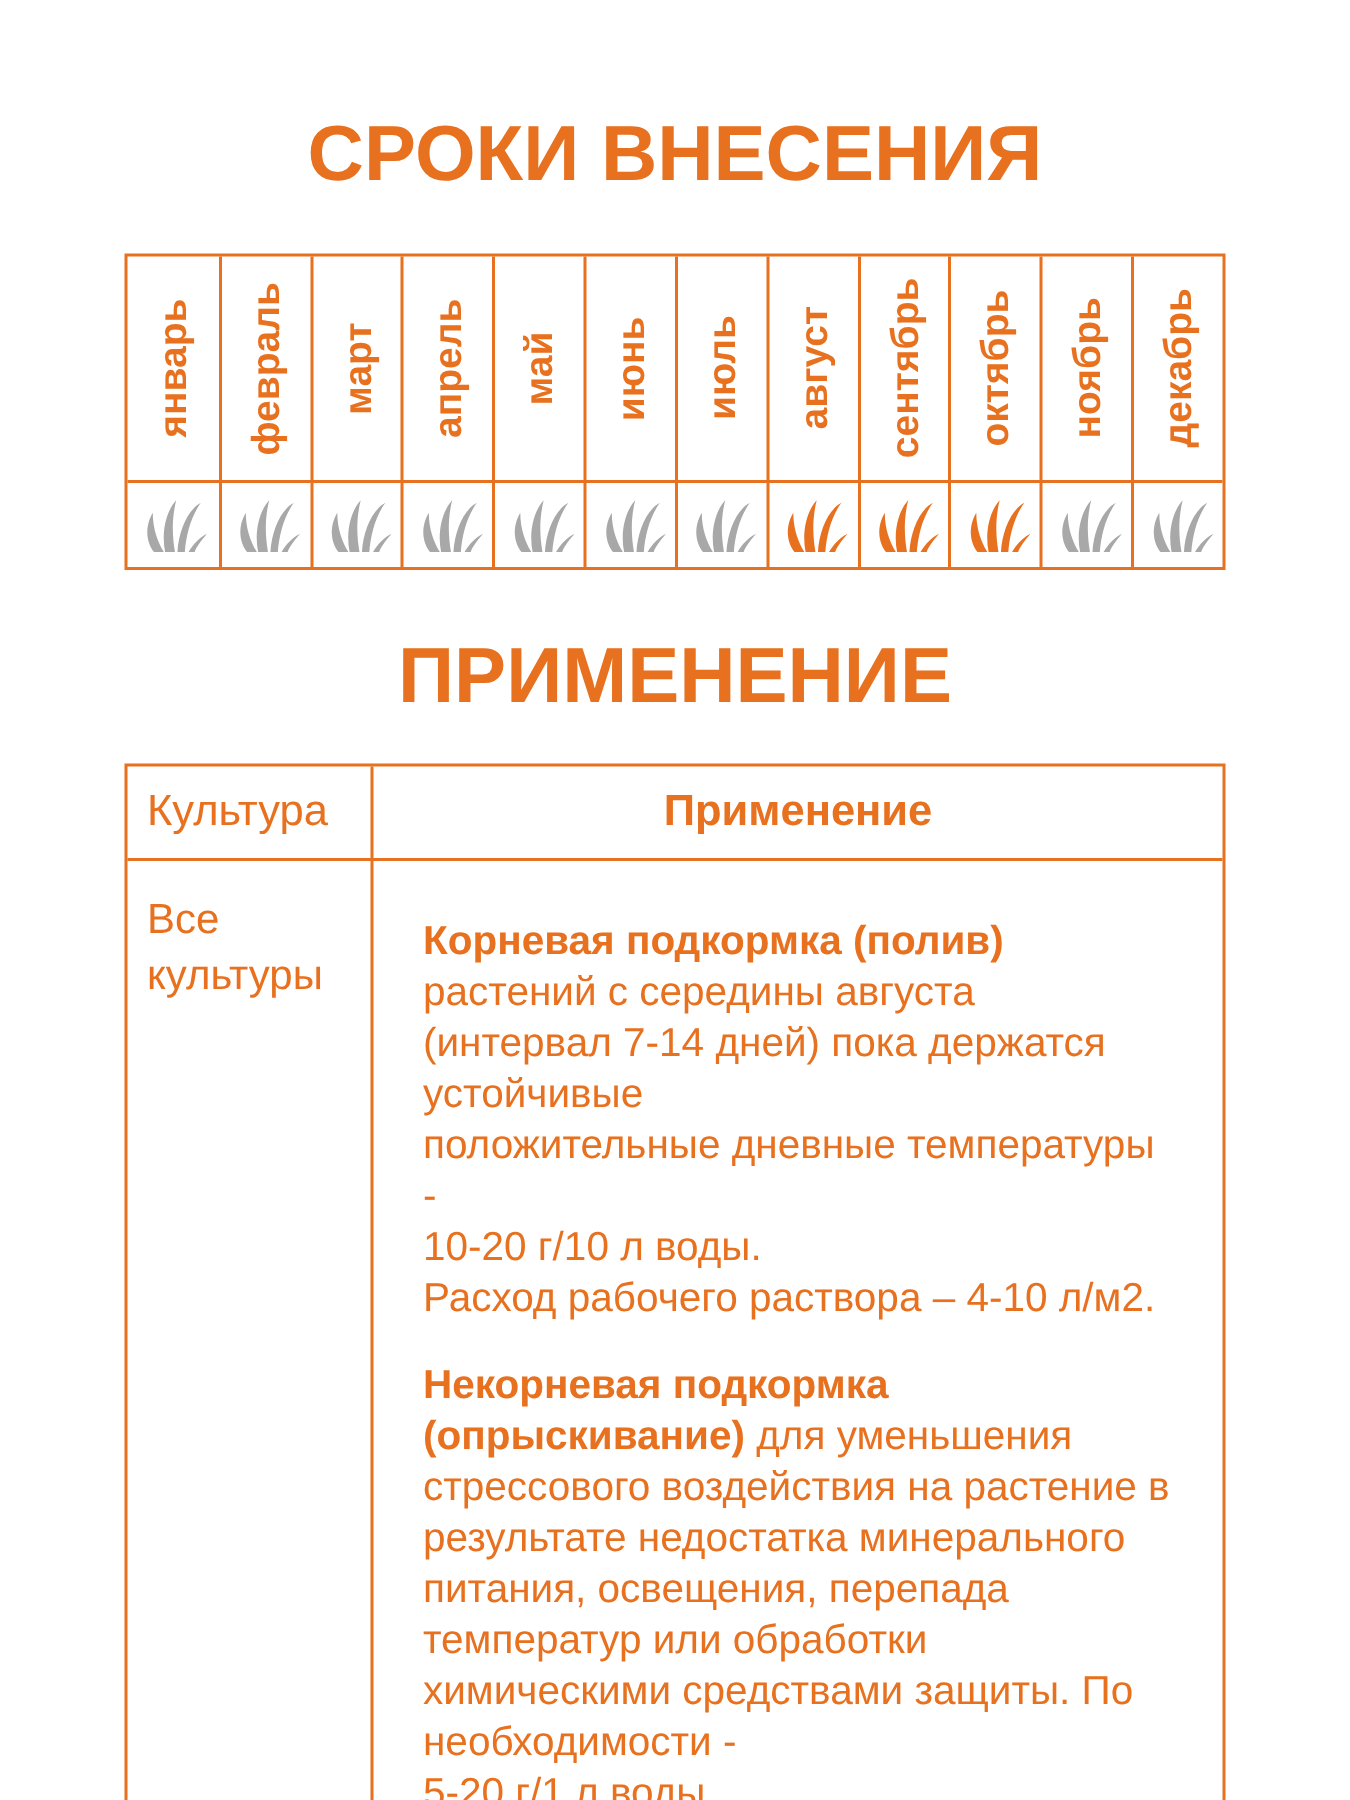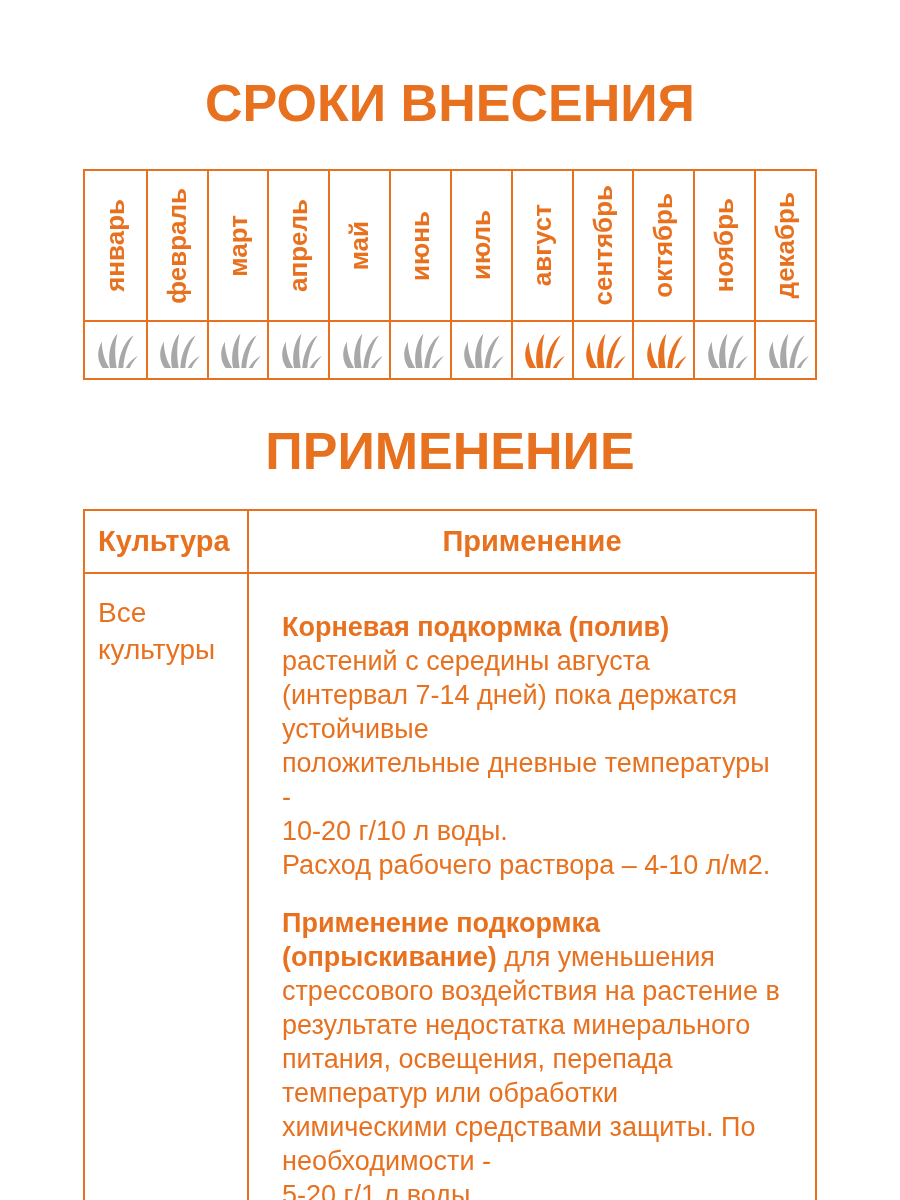--- a/index.html
+++ b/index.html
@@ -58,21 +58,21 @@
   .usage-table{
     position:absolute;left:83px;top:509px;width:734px;
     border:2px solid var(--accent);
     background:#fff;
   }
   .usage-header{display:grid;grid-template-columns:164px 1fr;border-bottom:2px solid var(--accent);}
   .usage-body{display:grid;grid-template-columns:164px 1fr;min-height:558px;}
   .cell-culture-header{
     border-right:2px solid var(--accent);
     padding:14px 8px 14px 13px;
-    font-size:29px;font-weight:700;
+    font-size:29px;font-weight:400;
     display:flex;align-items:center;
   }
   .cell-usage-header{
     padding:14px 8px;
     font-size:29px;font-weight:700;
     display:flex;align-items:center;justify-content:center;
   }
   .cell-culture{
     border-right:2px solid var(--accent);
     padding:20px 10px 10px 13px;
@@ -240,20 +240,20 @@
       <div class="cell-culture-header">Культура</div>
       <div class="cell-usage-header">Применение</div>
     </div>
     <div class="usage-body">
       <div class="cell-culture">Все культуры</div>
       <div class="cell-usage">
         <p><span class="lead">Корневая подкормка (полив)</span><span class="body-text"> растений с середины августа (интервал 7-14 дней) пока держатся устойчивые
 положительные дневные температуры -
 10-20 г/10 л воды.
 Расход рабочего раствора – 4-10 л/м2.</span></p>
-        <p><span class="lead">Применение подкормка (опрыскивание)</span><span class="body-text"> для уменьшения стрессового воздействия на растение в результате недостатка минерального питания, освещения, перепада температур или обработки химическими средствами защиты. По необходимости -
+        <p><span class="lead">Некорневая подкормка (опрыскивание)</span><span class="body-text"> для уменьшения стрессового воздействия на растение в результате недостатка минерального питания, освещения, перепада температур или обработки химическими средствами защиты. По необходимости -
 5-20 г/1 л воды
 Расход рабочего раствора –1-1,5 л/10 м2 или до полного смачивания поверхности листьев.</span></p>
       </div>
     </div>
   </div>
 
 </div>
 
 </body></html>

